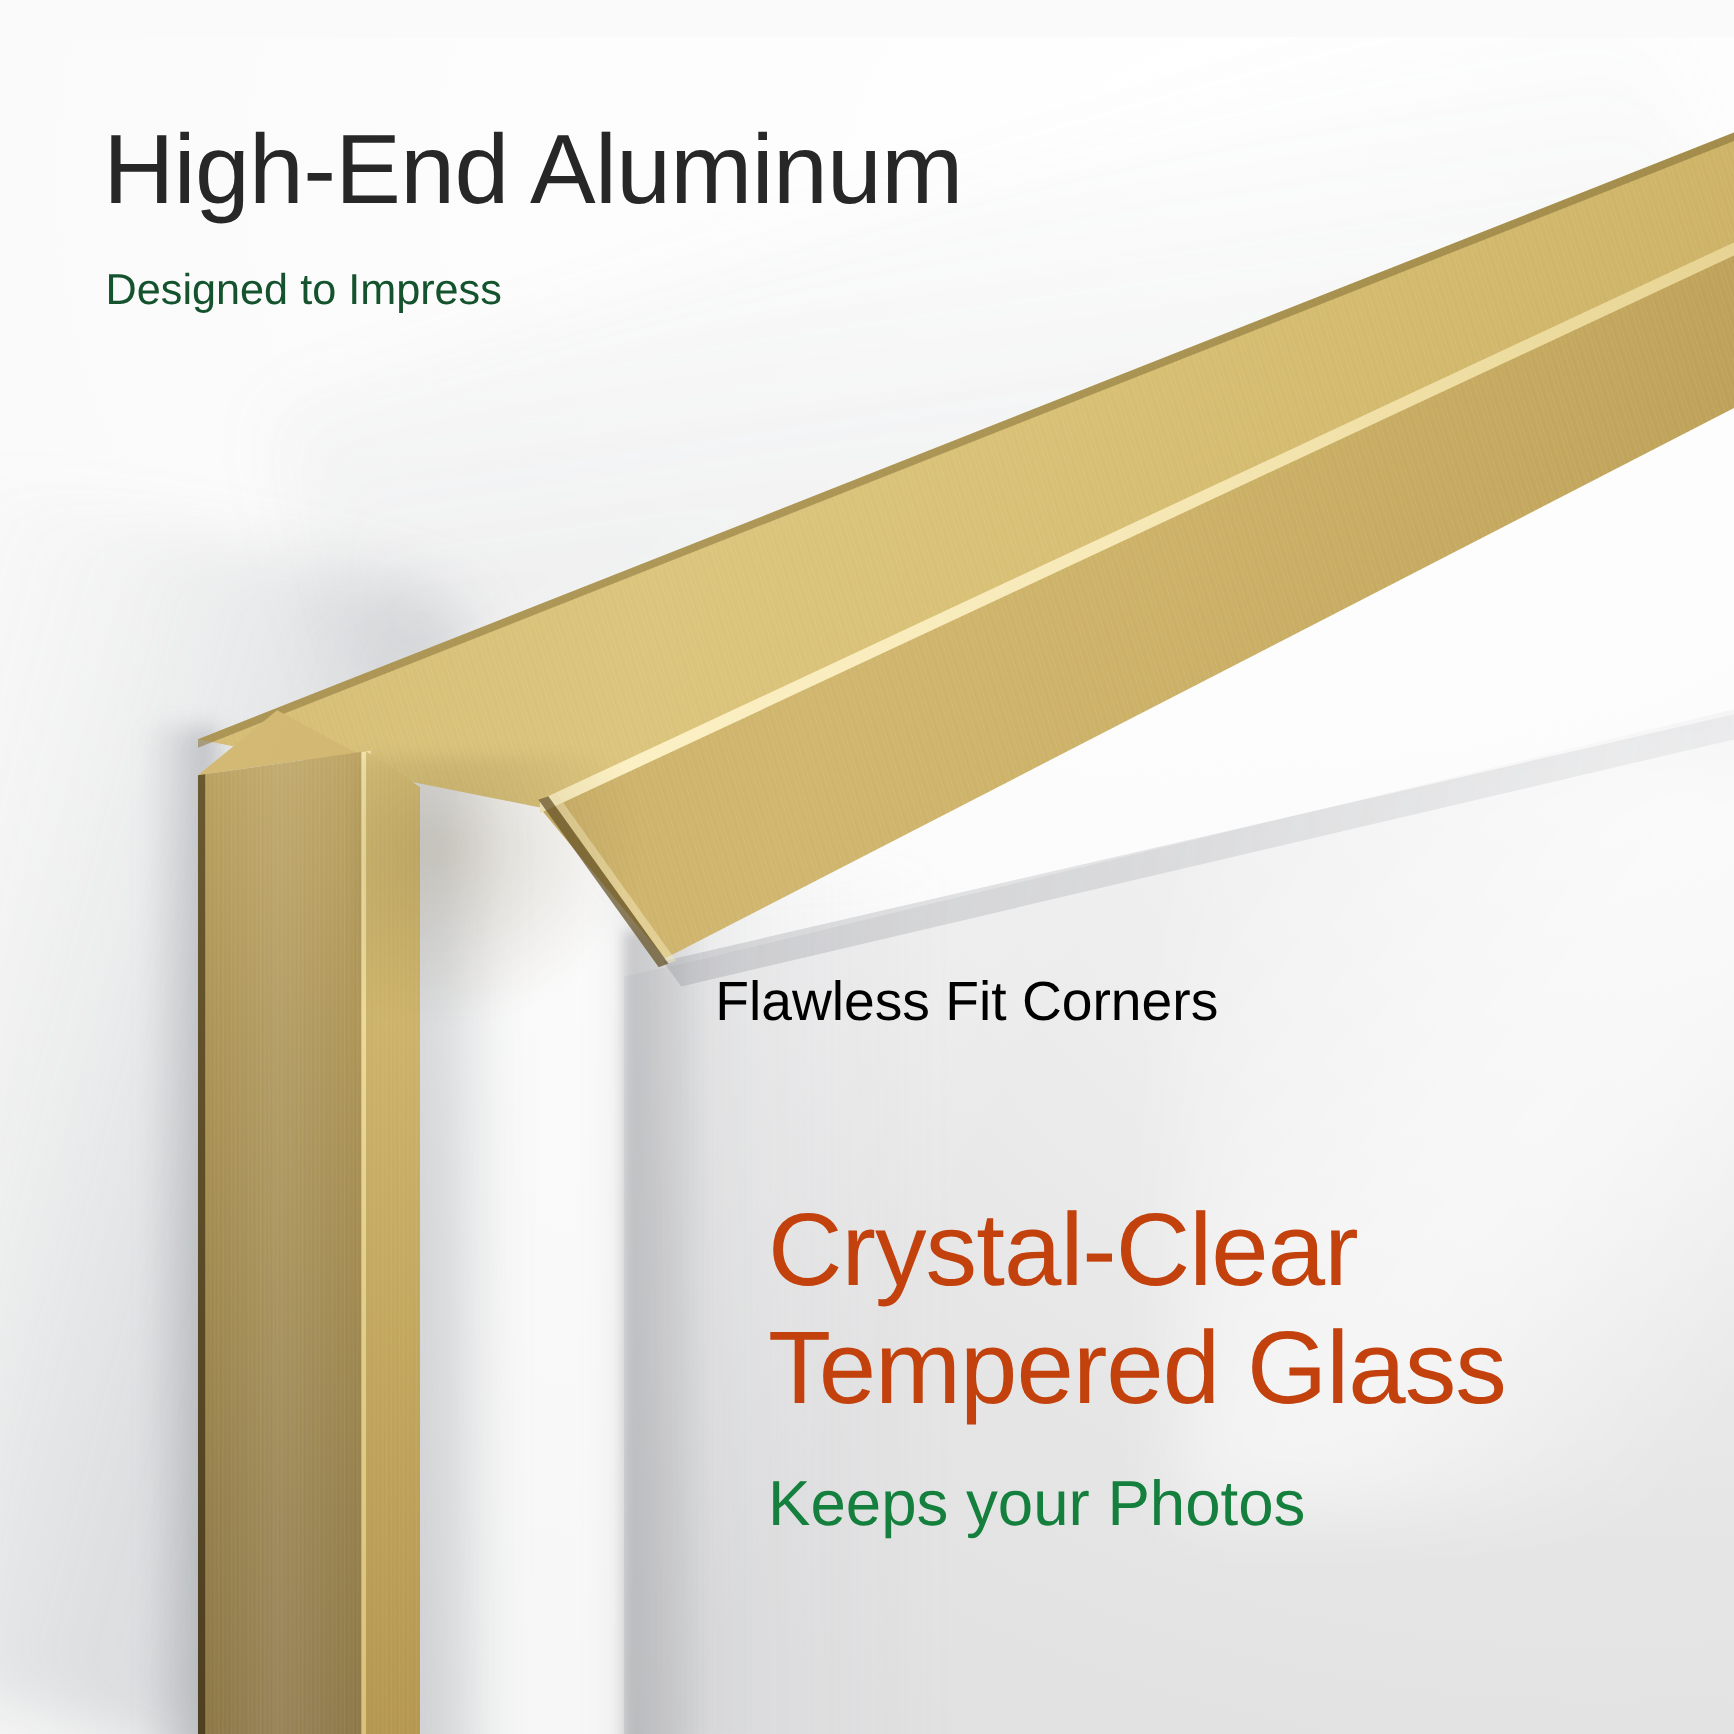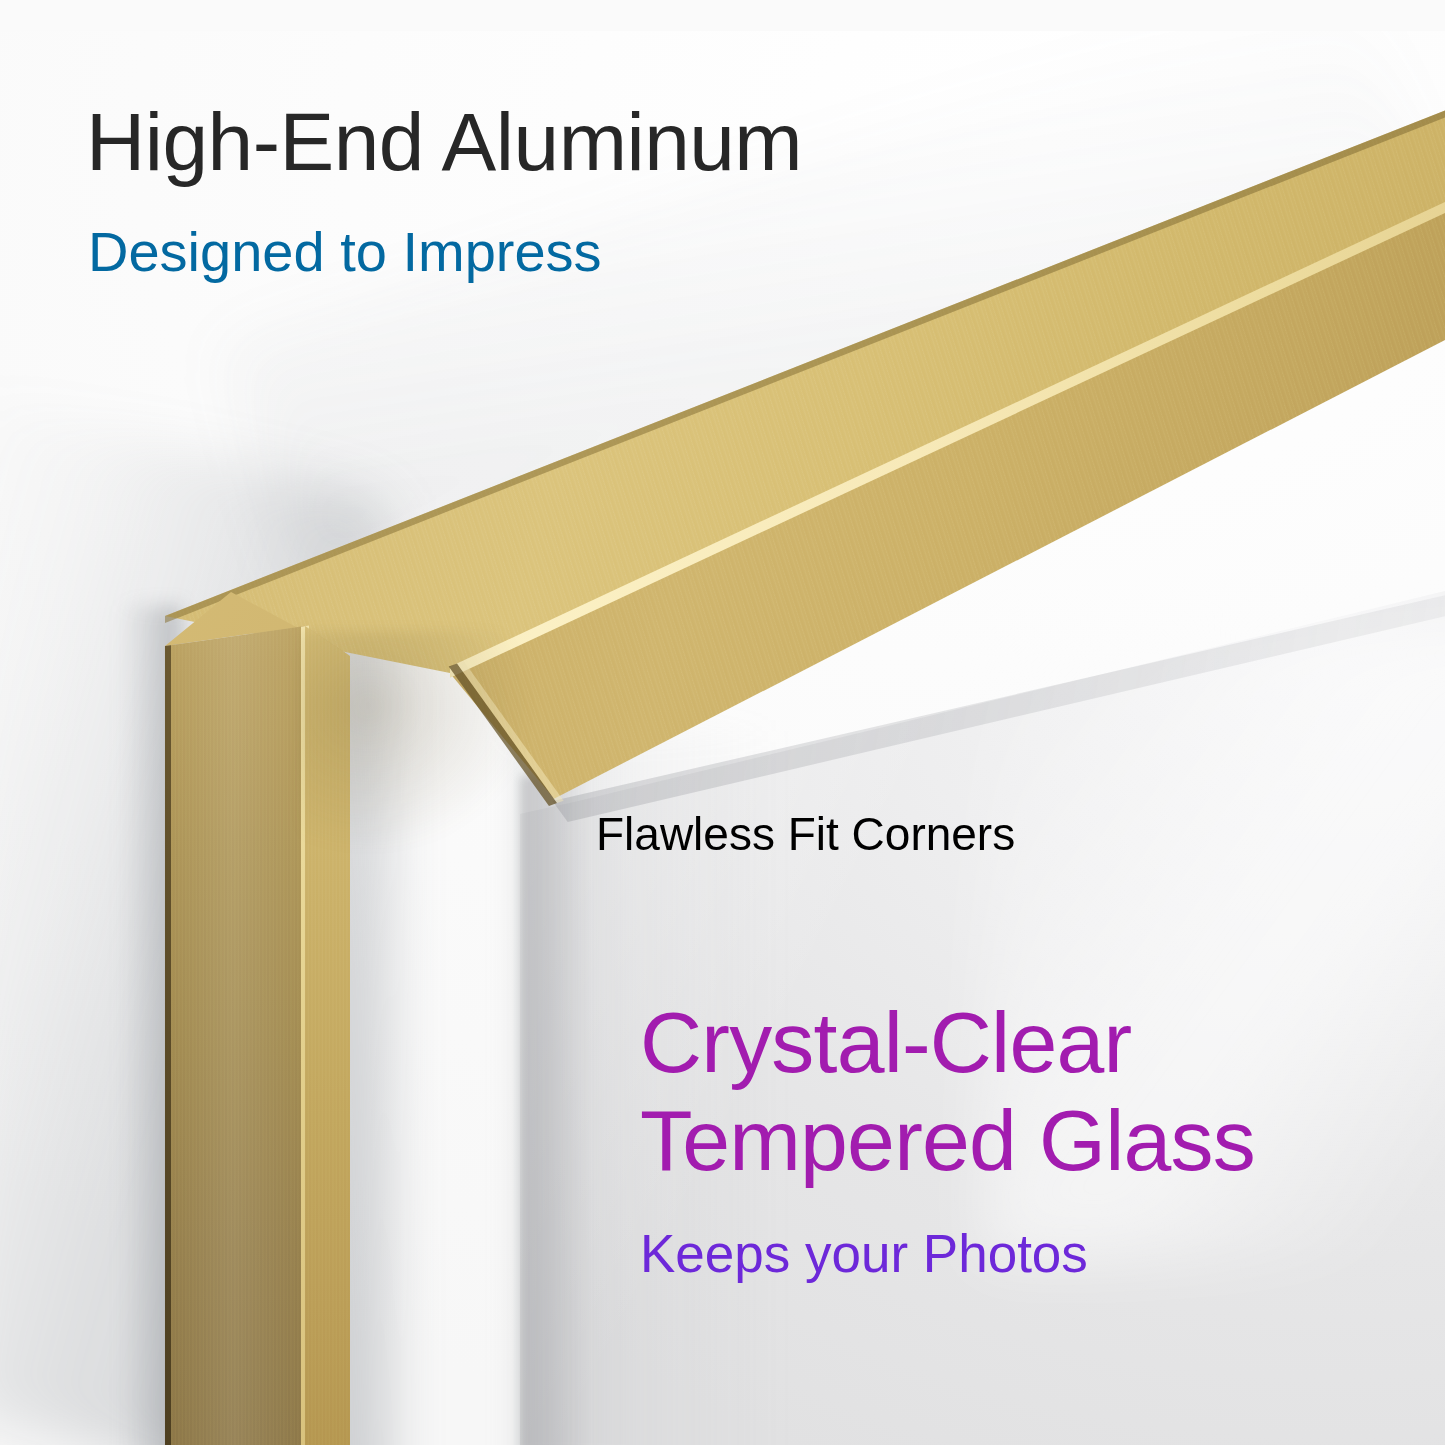--- a/index.html
+++ b/index.html
@@ -250,37 +250,37 @@
   }
 
   
   .headline{
     position:absolute;left:86px;top:68px;
     font-size:82px;font-weight:300;letter-spacing:-0.5px;
     color:#272727;line-height:1.04;white-space:nowrap;
   }
   .subhead{
     position:absolute;left:88px;top:190px;
-    font-size:56px;font-weight:300;letter-spacing:0px;
-    color:#0369a1;line-height:1.1;white-space:nowrap;text-align:center;
+    font-size:36px;font-weight:300;letter-spacing:0px;
+    color:#14532d;line-height:1.1;white-space:nowrap;text-align:center;
   }
   .corner-label{
     position:absolute;left:596px;top:778px;
     font-size:46px;font-weight:300;letter-spacing:0px;
     color:#000000;line-height:1.1;white-space:nowrap;
   }
   .feature-title{
     position:absolute;left:640px;top:962px;
     font-size:86px;font-weight:300;letter-spacing:-0.8px;
-    color:#a21caf;line-height:1.14;
+    color:#c2410c;line-height:1.14;
   }
   .feature-sub{
     position:absolute;left:640px;top:1192px;
     font-size:53px;font-weight:300;letter-spacing:0px;
-    color:#6d28d9;line-height:1.17;
+    color:#15803d;line-height:1.17;
   }
 </style>
 </head>
 <body>
 
 <div id="stage">
 
   <div class="wall"></div>
 
   <div class="shadow-top"></div>

